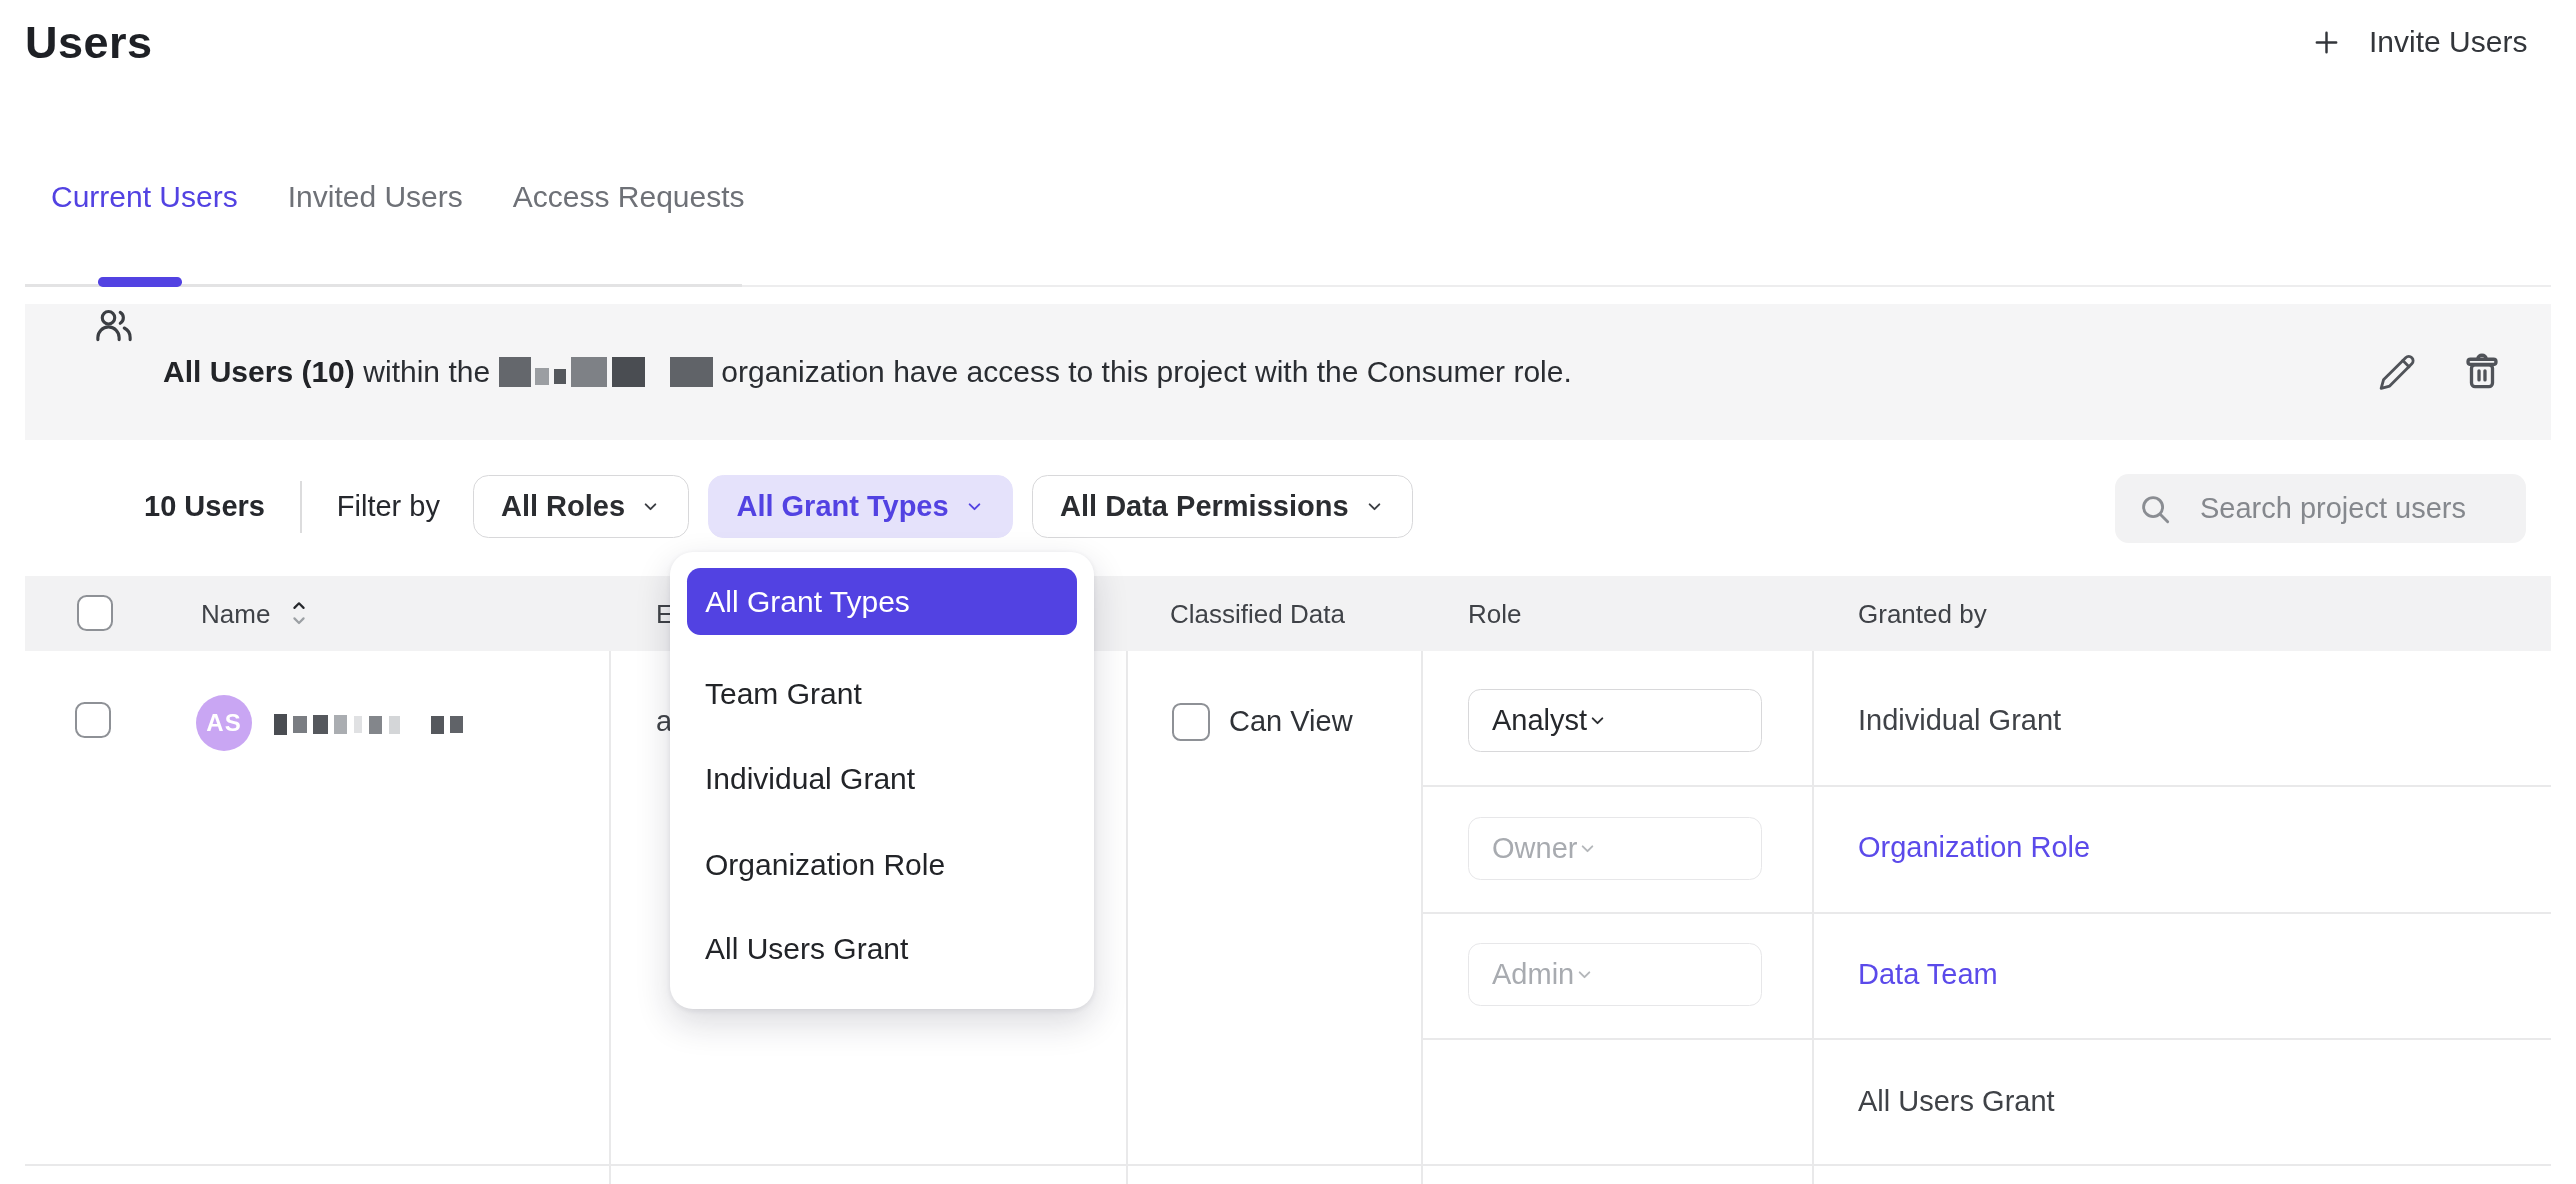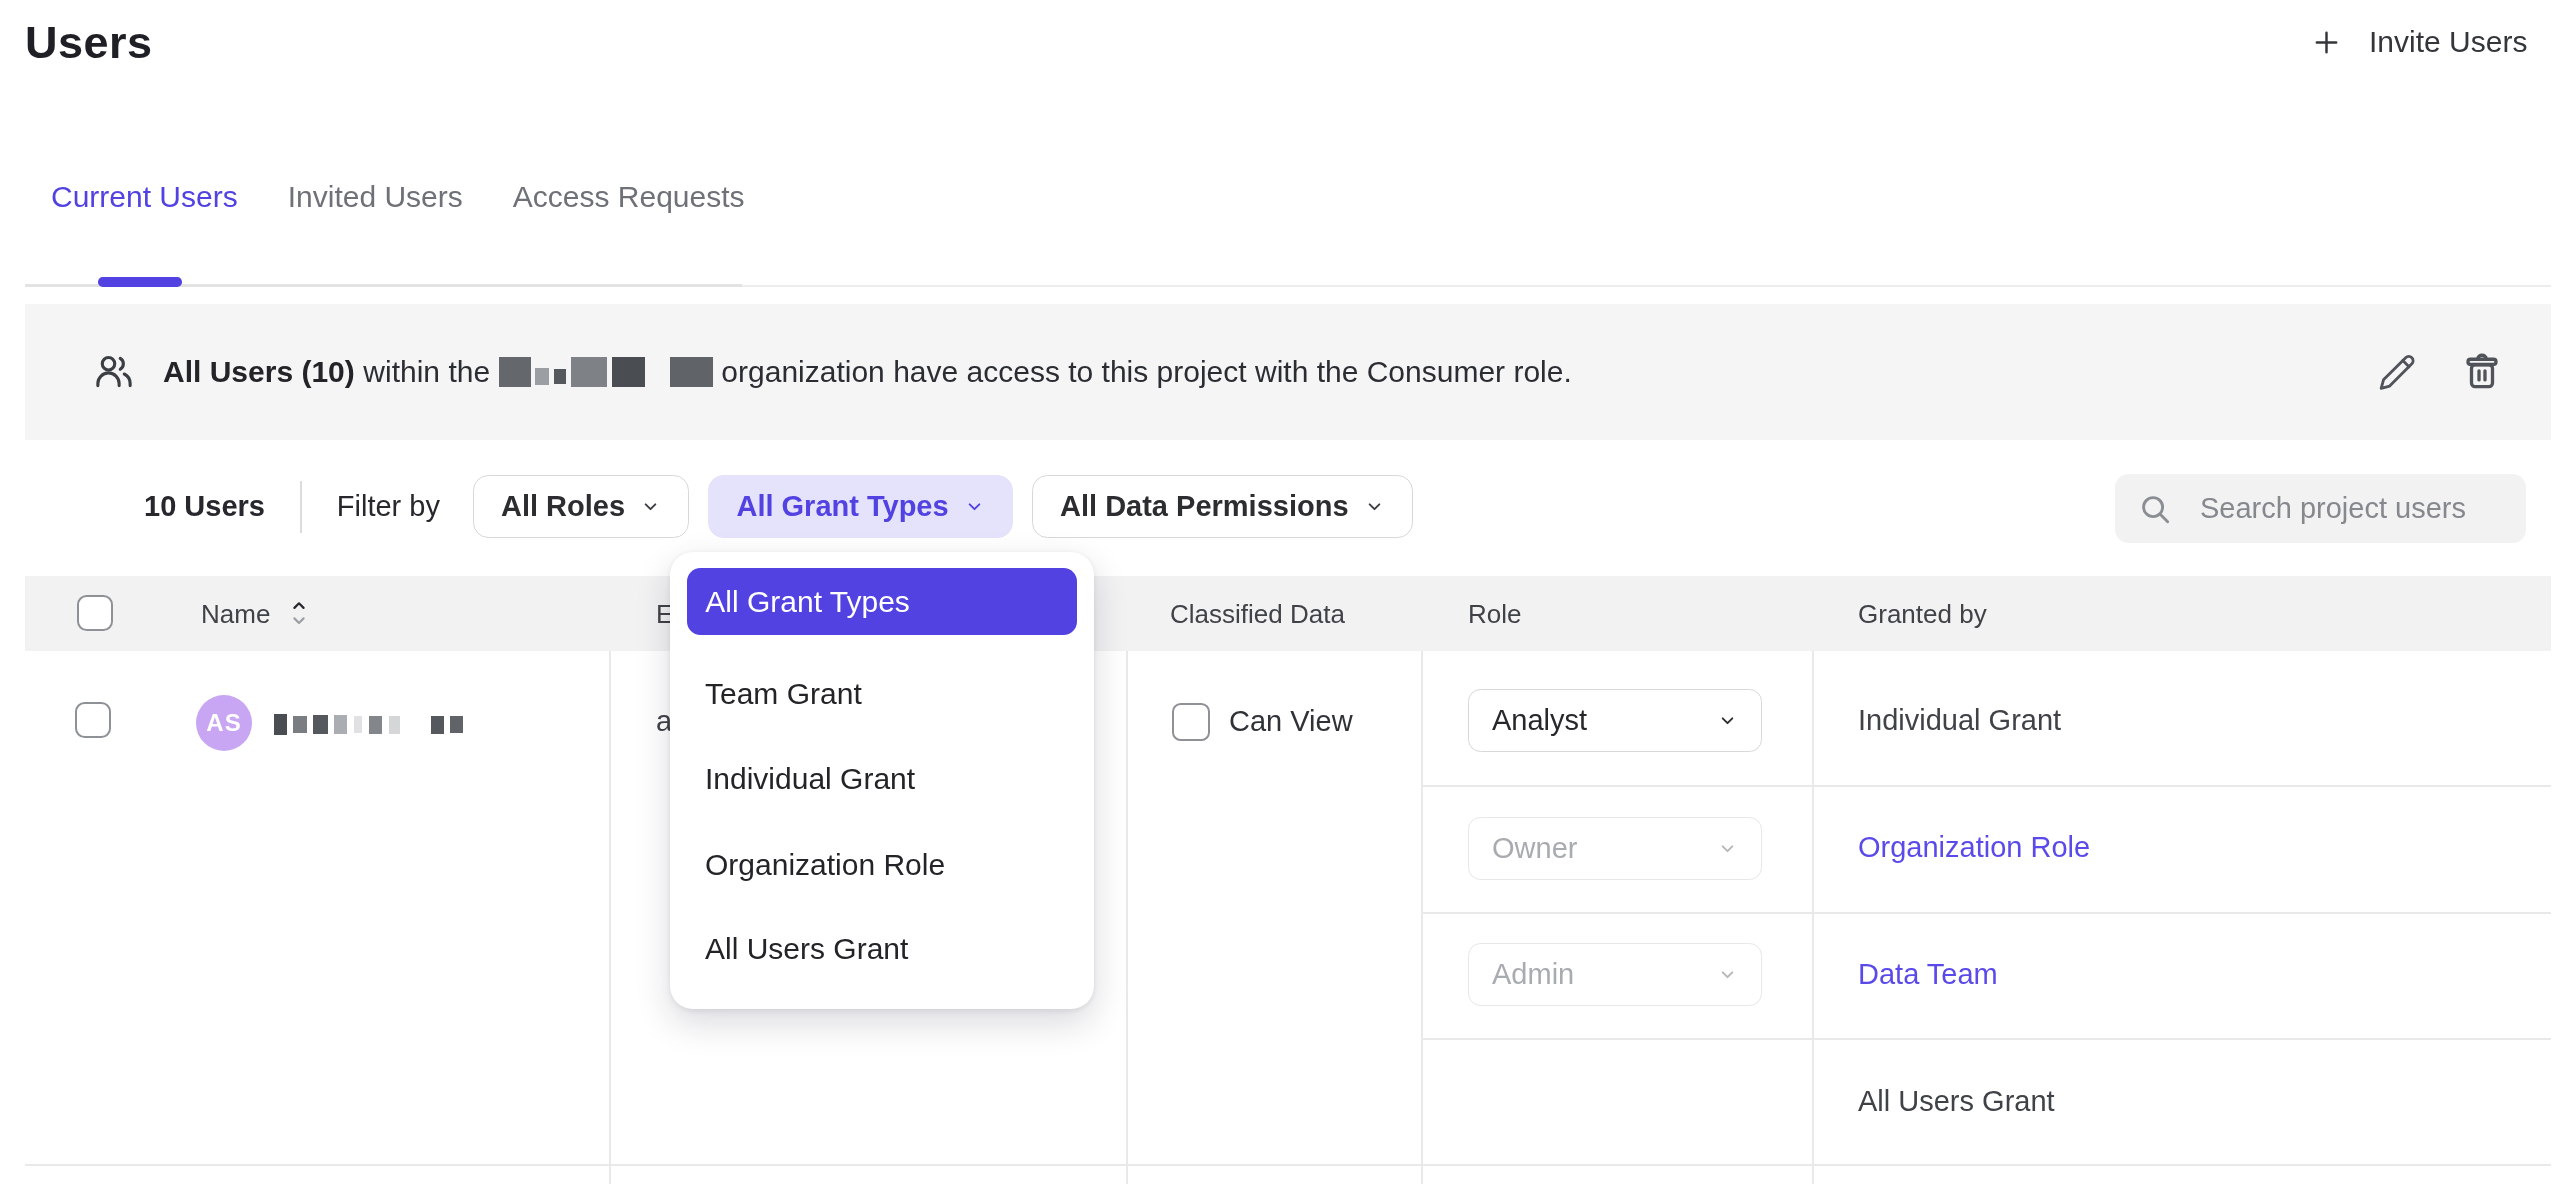--- a/index.html
+++ b/index.html
@@ -22,21 +22,21 @@
   
   .tabs{left:51px;top:180px;display:flex;gap:50px;font-size:30px}
   .tab{color:var(--text-muted);cursor:pointer}
   .tab.active{color:var(--accent);font-weight:500}
   .tabs-line{left:25px;top:285px;width:2526px;height:1.9px;background:#ededee}
   .tabs-line-dark{left:25px;top:284px;width:717px;height:2.9px;background:#e3e3e4}
   .tab-indicator{left:98px;top:277px;width:84px;height:9.6px;border-radius:4.8px;background:var(--accent);z-index:3}
 
   
   .banner{left:25px;top:304px;width:2526px;height:136px;background:var(--banner-bg);
-    display:flex;align-items:center;padding-left:67px;font-size:30px;color:#2a2d32}
+    display:flex;padding-left:67px;font-size:30px;color:#2a2d32}
   .banner .txt{display:flex;align-items:center;gap:8.6px;margin-left:27px}
   .banner b{font-weight:700;color:#222428}
   .redacted{display:flex;align-items:center;gap:4.8px}
   .redacted span{display:inline-block}
   .icon-btn{background:none;border:none;cursor:pointer;padding:5.8px}
   .banner-actions{position:absolute;right:42px;top:50%;transform:translateY(-50%);display:flex;gap:33px;align-items:center}
 
   
   .filter-row{left:144px;top:472px;height:69px;display:flex;align-items:center;font-size:29px}
   .user-count{font-weight:700;color:#26282d}
@@ -65,21 +65,21 @@
   .hline{position:absolute;height:1.9px;background:var(--divider)}
 
   .avatar{left:196px;top:695px;width:56px;height:56px;border-radius:50%;background:var(--avatar-bg);
     display:flex;align-items:center;justify-content:center;color:#fff;font-size:24px;font-weight:700;letter-spacing:1px}
   .row-name-redact{left:274px;top:714px;display:flex;align-items:center;gap:6.7px}
   .email-sliver{left:656px;top:705px;font-size:29px;color:var(--text-secondary);z-index:1}
   .canview-label{left:1229px;top:705px;font-size:29px;color:#2f3237}
 
   .role-select{position:absolute;left:1468px;width:294px;height:63px;border-radius:12.5px;
     background:#fff;border:1.9px solid var(--control-border);display:flex;align-items:center;
-    justify-content:space-between;padding:0 23px;font-size:29px;color:#26282c;cursor:pointer;font-family:inherit}
+    padding:0 23px;font-size:29px;color:#26282c;cursor:pointer;font-family:inherit}
   .role-select.disabled{border-color:#e7e7e9;color:var(--text-disabled)}
   .role-select.disabled svg{color:#b4b7ba}
   .granted{position:absolute;left:1858px;font-size:29px;color:var(--text-secondary)}
   .granted.link{color:var(--link);cursor:pointer}
 
   
   .menu{left:670px;top:552px;width:424px;height:457px;background:#fff;border-radius:23px;
     box-shadow:0 13.4px 35px rgba(22,22,48,.16),0 1.9px 5.8px rgba(22,22,48,.08);z-index:60}
   .menu-item{position:absolute;left:35px;font-size:30px;font-weight:500;color:#222428;cursor:pointer;white-space:nowrap}
   .menu-item.selected{left:17.3px;top:16.3px;width:390px;height:67px;border-radius:13.4px;

